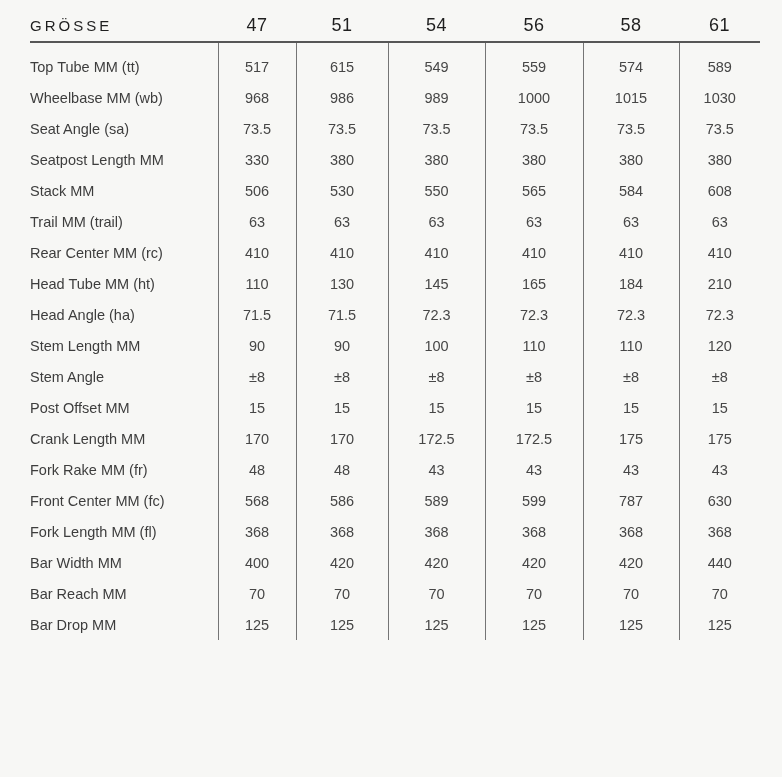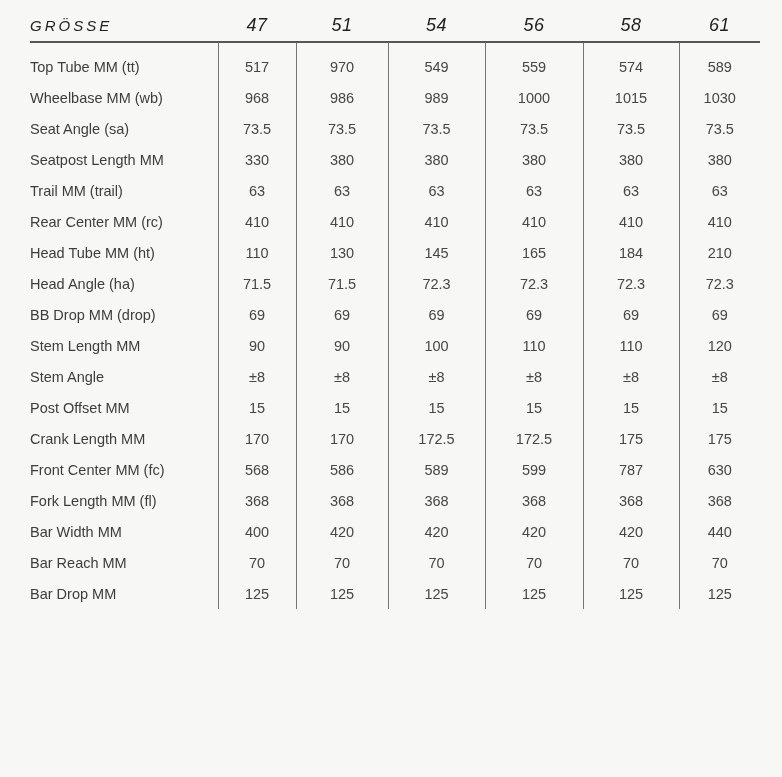--- a/index.html
+++ b/index.html
@@ -25,21 +25,20 @@
     height: 31px;
     padding: 0;
     vertical-align: middle;
     white-space: nowrap;
   }
   thead th {
     height: 36px;
     border-bottom: 2px solid #565656;
     color: #1f1f1f;
     font-weight: bold;
-    font-style: italic;
   }
   th.size-label {
     text-align: left;
     font-size: 15px;
     letter-spacing: 3px;
   }
   th.size-col {
     text-align: center;
     font-size: 18px;
     letter-spacing: 0.5px;
@@ -78,21 +77,21 @@
       <th class="size-col">54</th>
       <th class="size-col">56</th>
       <th class="size-col">58</th>
       <th class="size-col">61</th>
     </tr>
   </thead>
   <tbody>
       <tr>
     <td class="row-label">Top Tube MM (tt)</td>
     <td class="row-value">517</td>
-    <td class="row-value">970</td>
+    <td class="row-value">615</td>
     <td class="row-value">549</td>
     <td class="row-value">559</td>
     <td class="row-value">574</td>
     <td class="row-value">589</td>
   </tr>
       <tr>
     <td class="row-label">Wheelbase MM (wb)</td>
     <td class="row-value">968</td>
     <td class="row-value">986</td>
     <td class="row-value">989</td>
@@ -112,20 +111,29 @@
       <tr>
     <td class="row-label">Seatpost Length MM</td>
     <td class="row-value">330</td>
     <td class="row-value">380</td>
     <td class="row-value">380</td>
     <td class="row-value">380</td>
     <td class="row-value">380</td>
     <td class="row-value">380</td>
   </tr>
       <tr>
+    <td class="row-label">Stack MM</td>
+    <td class="row-value">506</td>
+    <td class="row-value">530</td>
+    <td class="row-value">550</td>
+    <td class="row-value">565</td>
+    <td class="row-value">584</td>
+    <td class="row-value">608</td>
+  </tr>
+      <tr>
     <td class="row-label">Trail MM (trail)</td>
     <td class="row-value">63</td>
     <td class="row-value">63</td>
     <td class="row-value">63</td>
     <td class="row-value">63</td>
     <td class="row-value">63</td>
     <td class="row-value">63</td>
   </tr>
       <tr>
     <td class="row-label">Rear Center MM (rc)</td>
@@ -148,29 +156,20 @@
       <tr>
     <td class="row-label">Head Angle (ha)</td>
     <td class="row-value">71.5</td>
     <td class="row-value">71.5</td>
     <td class="row-value">72.3</td>
     <td class="row-value">72.3</td>
     <td class="row-value">72.3</td>
     <td class="row-value">72.3</td>
   </tr>
       <tr>
-    <td class="row-label">BB Drop MM (drop)</td>
-    <td class="row-value">69</td>
-    <td class="row-value">69</td>
-    <td class="row-value">69</td>
-    <td class="row-value">69</td>
-    <td class="row-value">69</td>
-    <td class="row-value">69</td>
-  </tr>
-      <tr>
     <td class="row-label">Stem Length MM</td>
     <td class="row-value">90</td>
     <td class="row-value">90</td>
     <td class="row-value">100</td>
     <td class="row-value">110</td>
     <td class="row-value">110</td>
     <td class="row-value">120</td>
   </tr>
       <tr>
     <td class="row-label">Stem Angle</td>
@@ -193,20 +192,29 @@
       <tr>
     <td class="row-label">Crank Length MM</td>
     <td class="row-value">170</td>
     <td class="row-value">170</td>
     <td class="row-value">172.5</td>
     <td class="row-value">172.5</td>
     <td class="row-value">175</td>
     <td class="row-value">175</td>
   </tr>
       <tr>
+    <td class="row-label">Fork Rake MM (fr)</td>
+    <td class="row-value">48</td>
+    <td class="row-value">48</td>
+    <td class="row-value">43</td>
+    <td class="row-value">43</td>
+    <td class="row-value">43</td>
+    <td class="row-value">43</td>
+  </tr>
+      <tr>
     <td class="row-label">Front Center MM (fc)</td>
     <td class="row-value">568</td>
     <td class="row-value">586</td>
     <td class="row-value">589</td>
     <td class="row-value">599</td>
     <td class="row-value">787</td>
     <td class="row-value">630</td>
   </tr>
       <tr>
     <td class="row-label">Fork Length MM (fl)</td>

